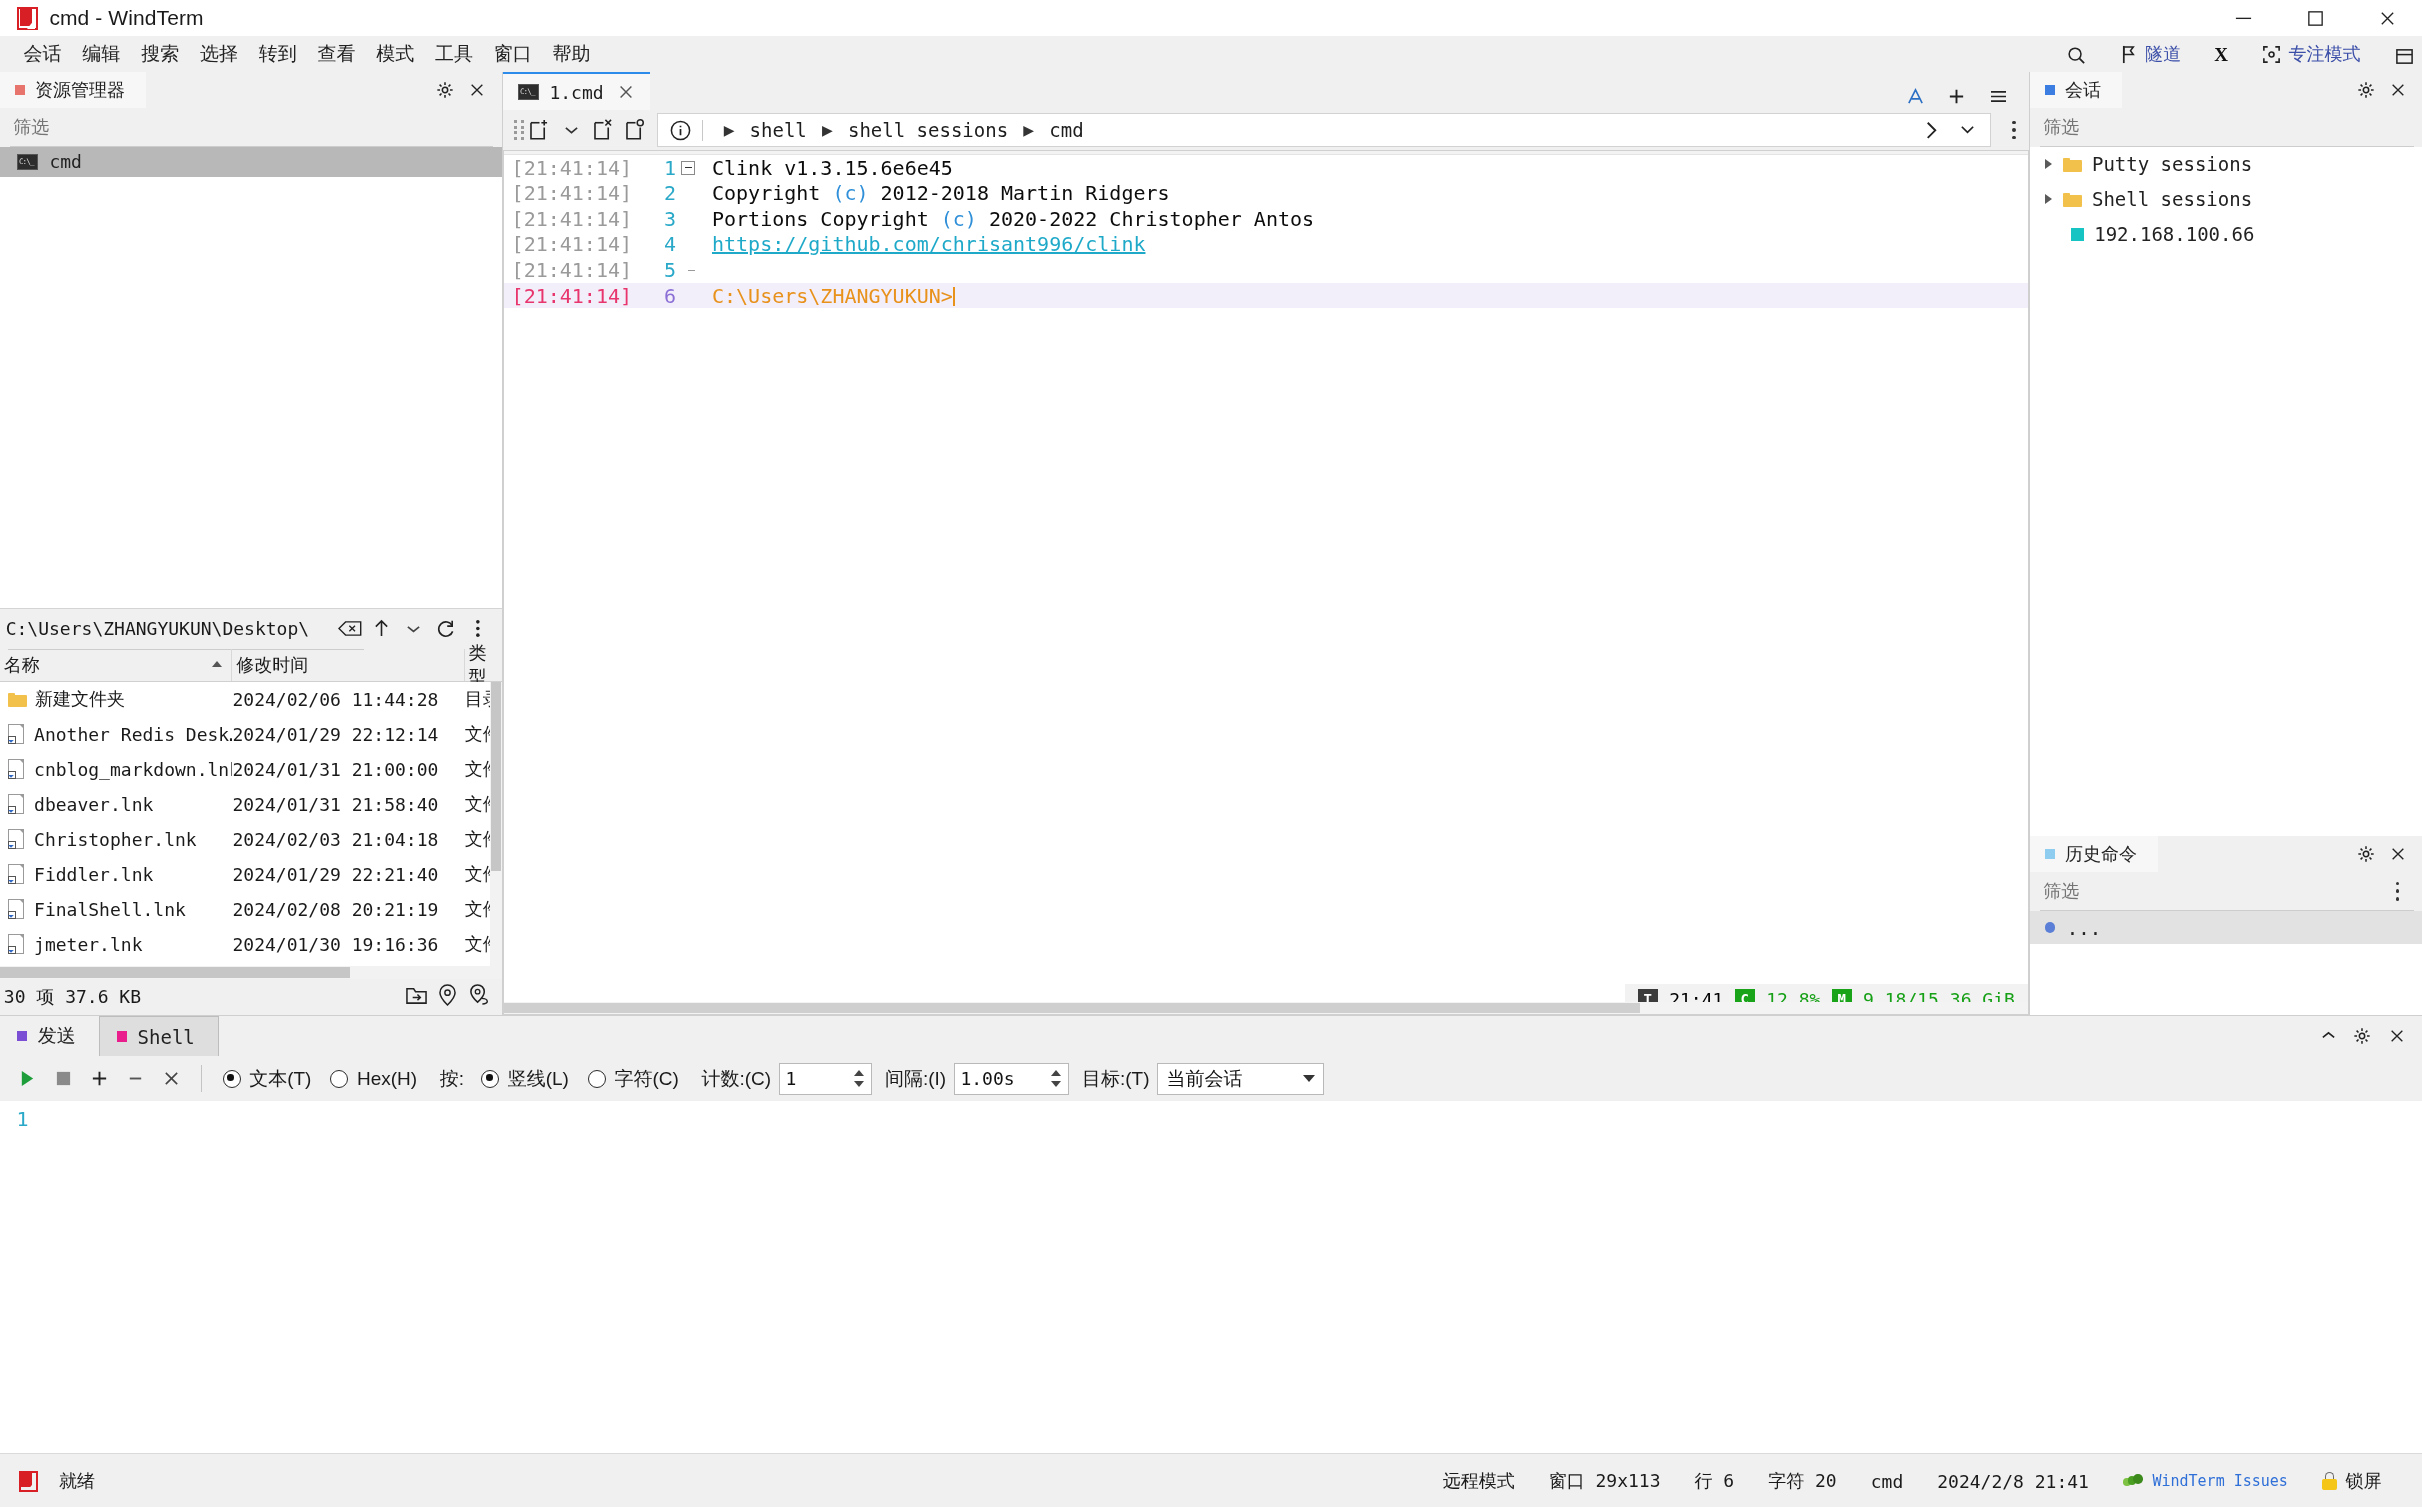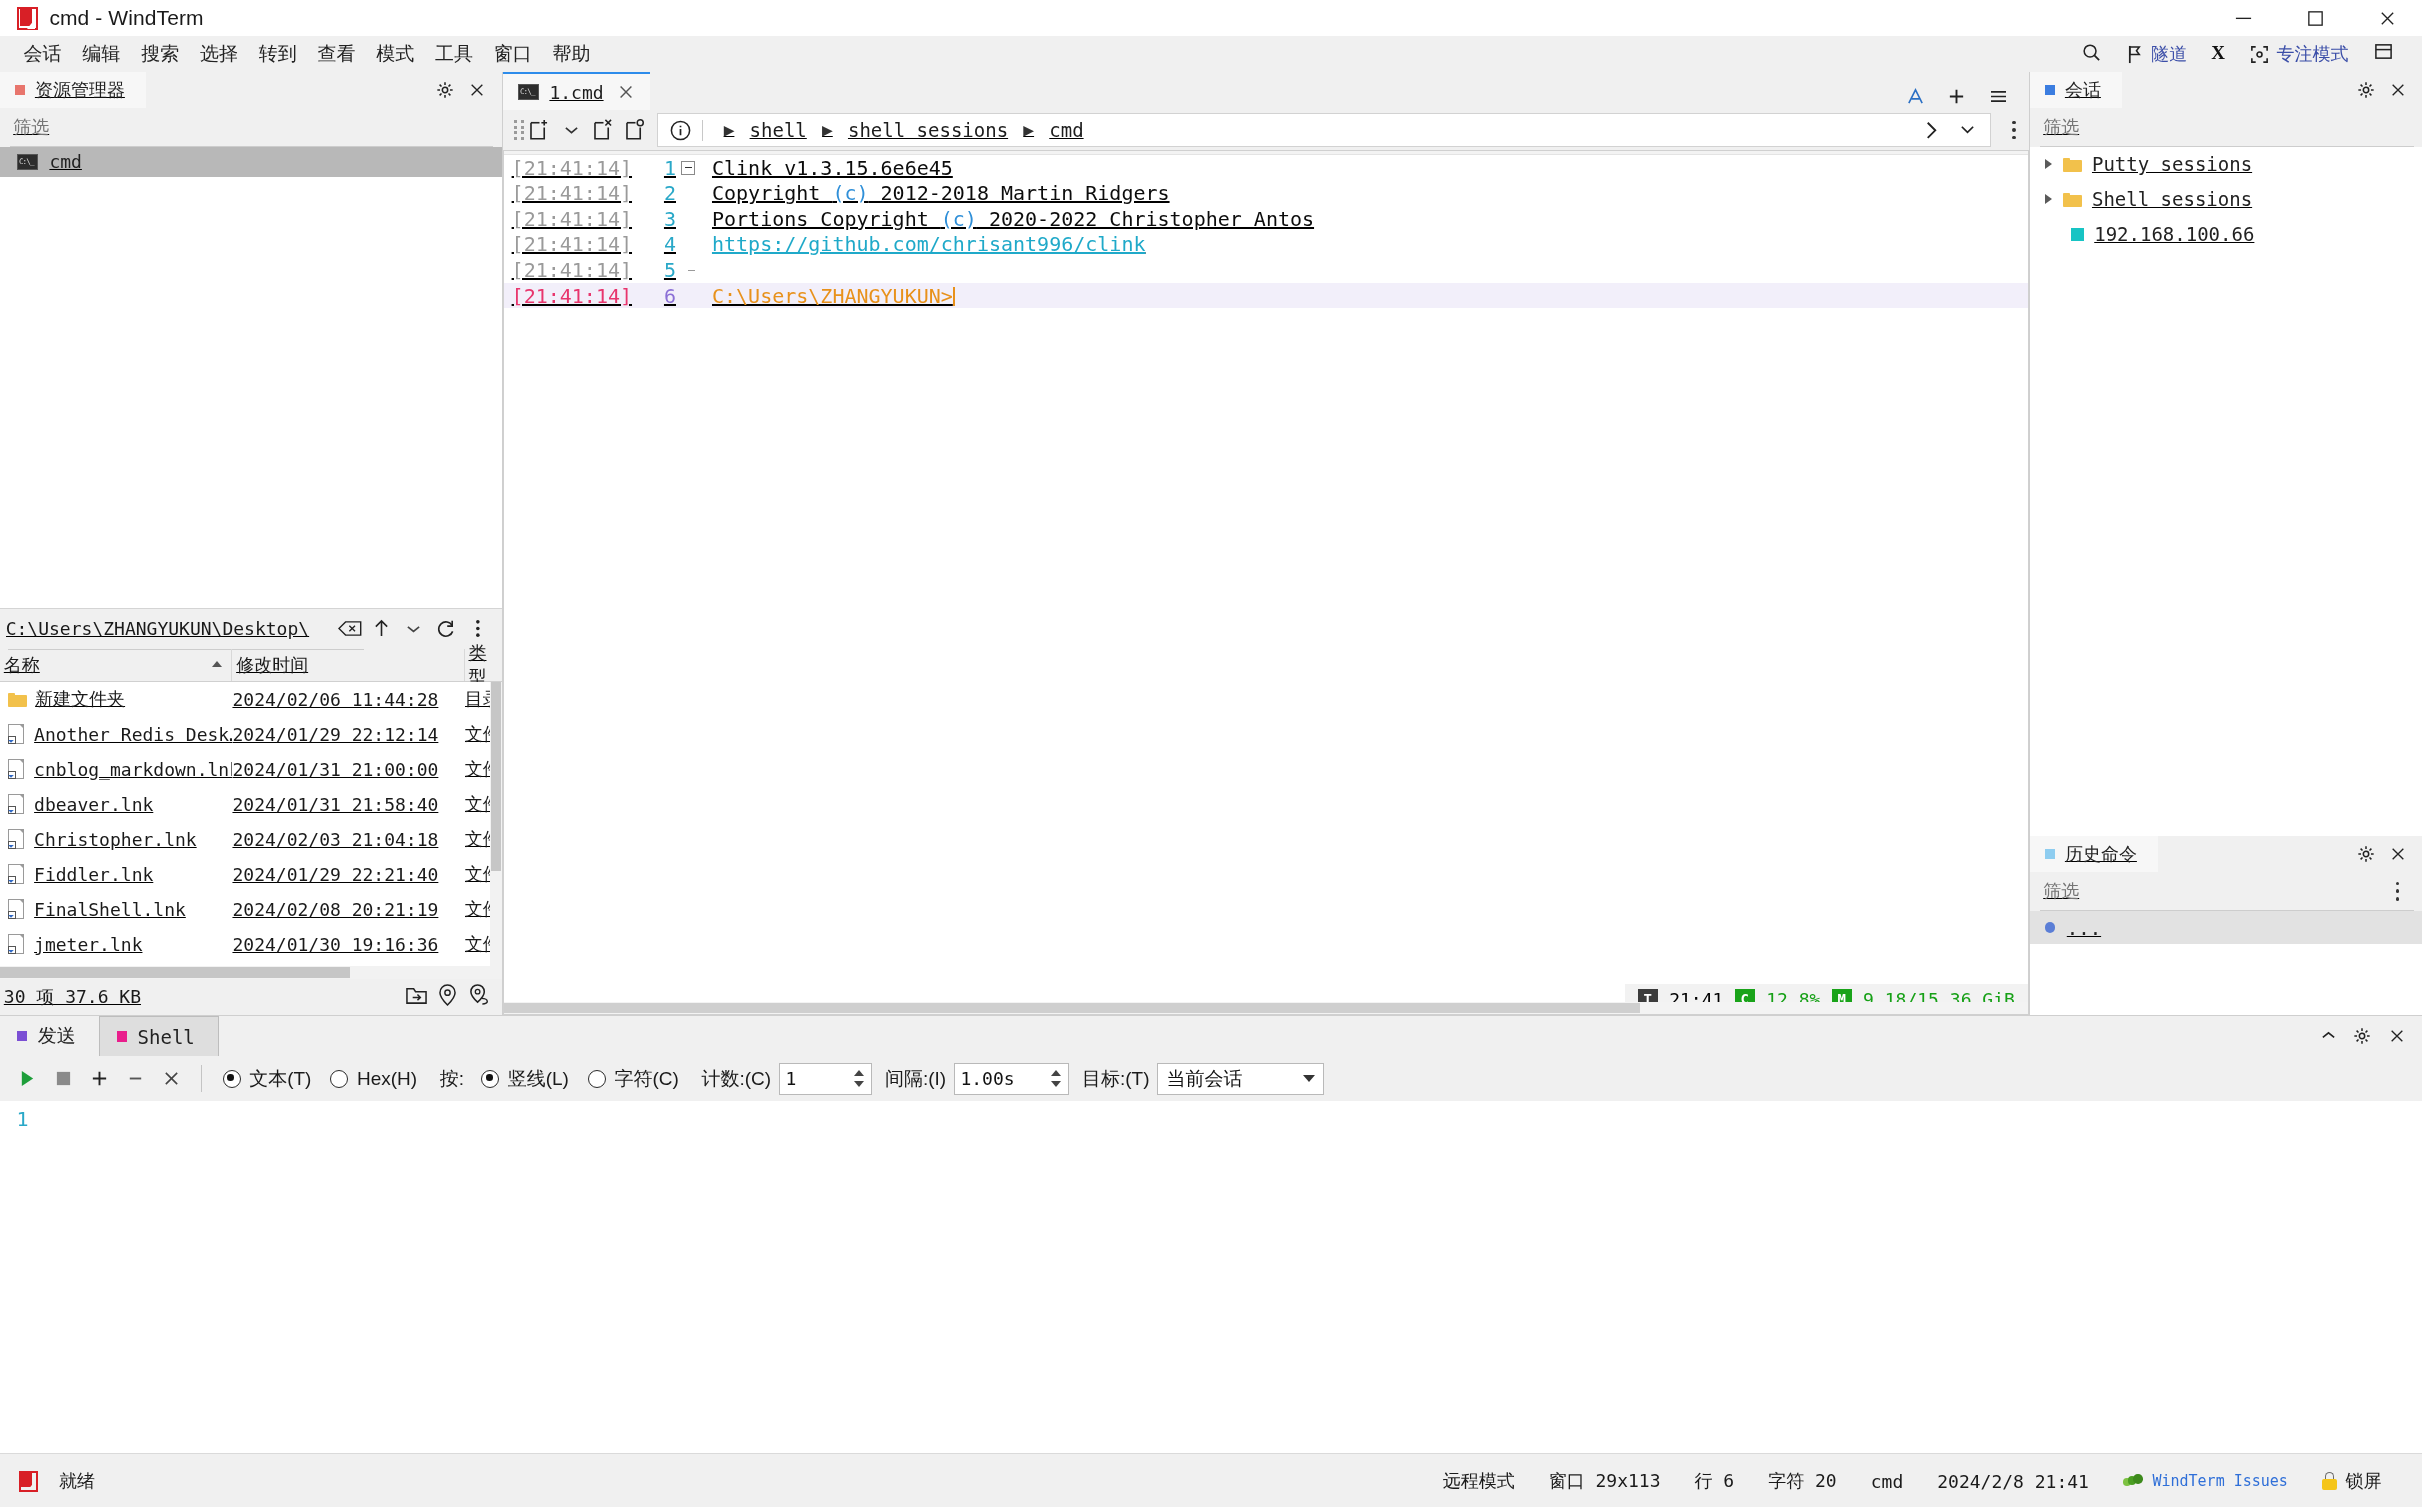--- a/index.html
+++ b/index.html
@@ -31,28 +31,28 @@
   .win-controls { margin-left:auto; display:flex; height:36px; }
   .win-btn { width:72px; height:36px; display:flex; align-items:center; justify-content:center; }
   .win-btn svg { display:block; }
 
   
   .menubar {
     height: 36px; background:#f0f0f0; display:flex; align-items:center;
     padding-left: 13.2px; flex:none;
   }
   .menu-item { font-size:19px; color:#222; padding: 3.8px 10.4px; white-space:nowrap; }
-  .menubar-right { margin-left:auto; display:flex; align-items:flex-start; padding-right:21px; gap:7px; }
+  .menubar-right { margin-left:auto; display:flex; align-items:flex-end; gap:16px; }
   .tb-btn { display:flex; align-items:center; gap:6.6px; padding:4.7px 8.5px; font-size:18px; color:#3b4ea8; }
   .tb-btn .ic { display:flex; align-items:center; justify-content:center; }
   .tb-label { color:#3b4ea8; }
   .tb-x { font-size:19px; font-weight:bold; color:#111; font-family:"Liberation Serif", serif; }
 
   
-  .bodyrow { display:flex; flex: none; height: 943px; text-decoration: underline; }
+  .bodyrow { display:flex; flex: none; height: 943px; }
 
   
   .leftcol { width:503px; flex:none; display:flex; flex-direction:column; background:#f0f0f0;
              border-right:0.9px solid #cfcfcf; }
   .panel-head { height:36px; display:flex; align-items:center; background:#f0f0f0; position:relative; }
   .panel-tab {
     height:36px; display:flex; align-items:center; gap:9.5px; padding:0 21px 0 15px;
     background:#f7f7f7; font-size:18px; color:#222;
   }
   .sq { width:10.4px; height:10.4px; flex:none; }

